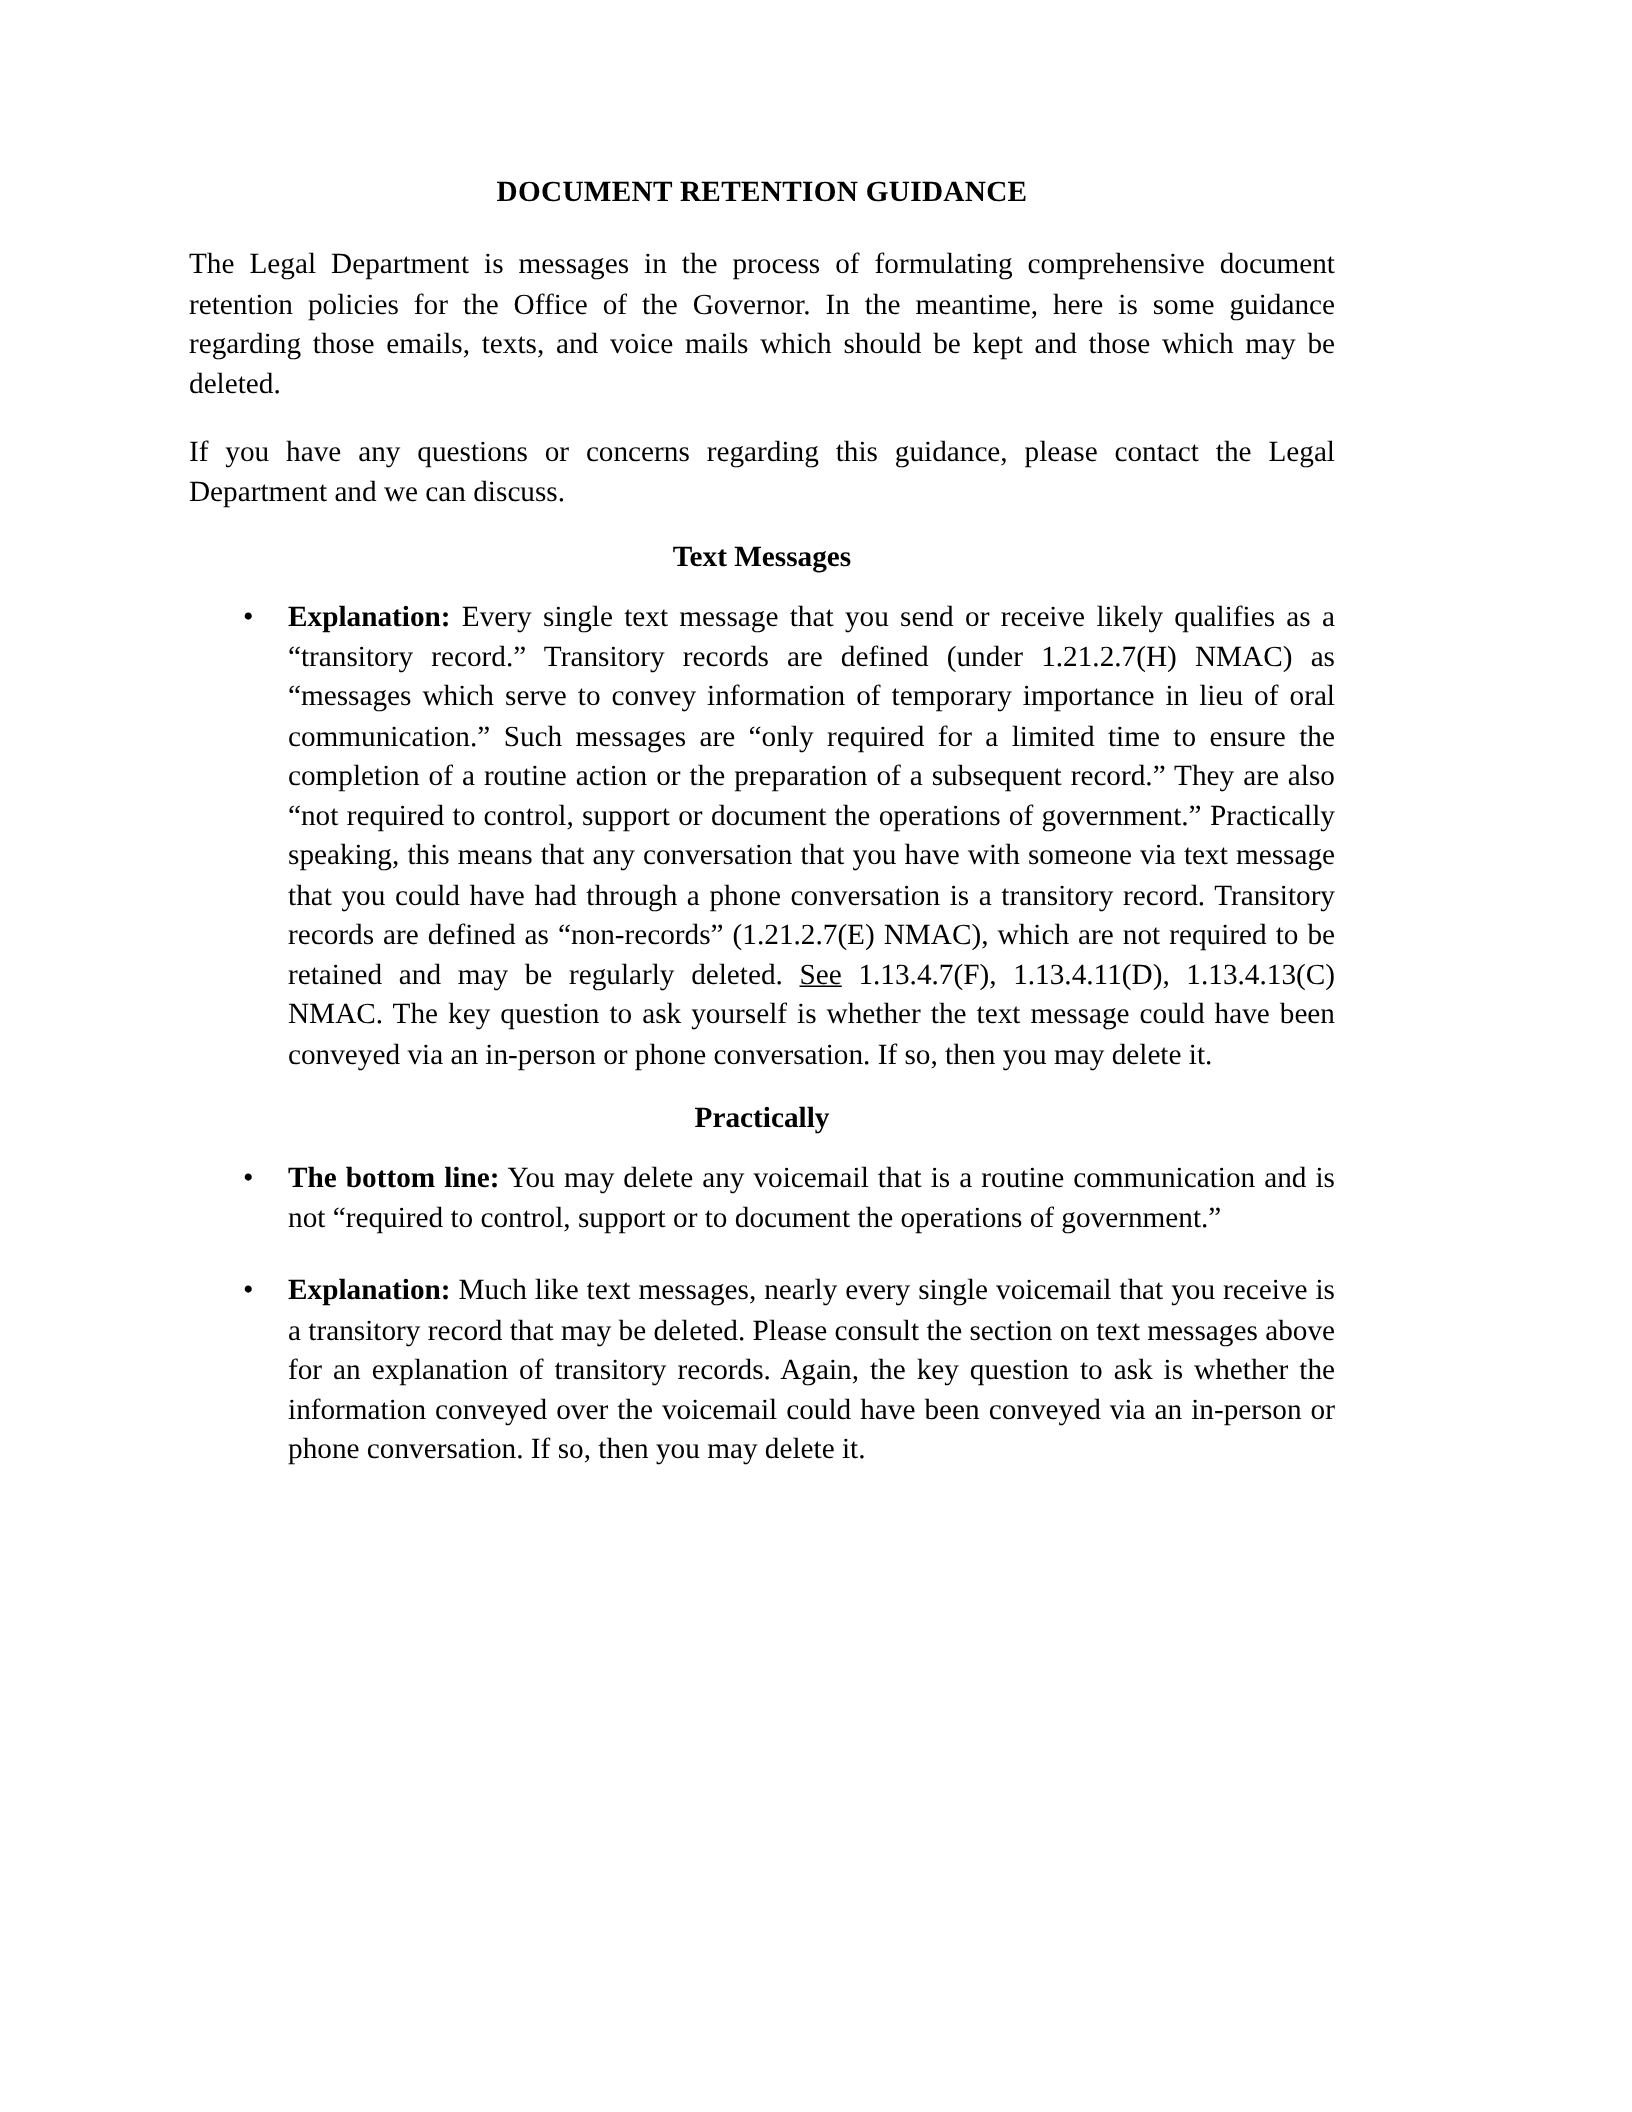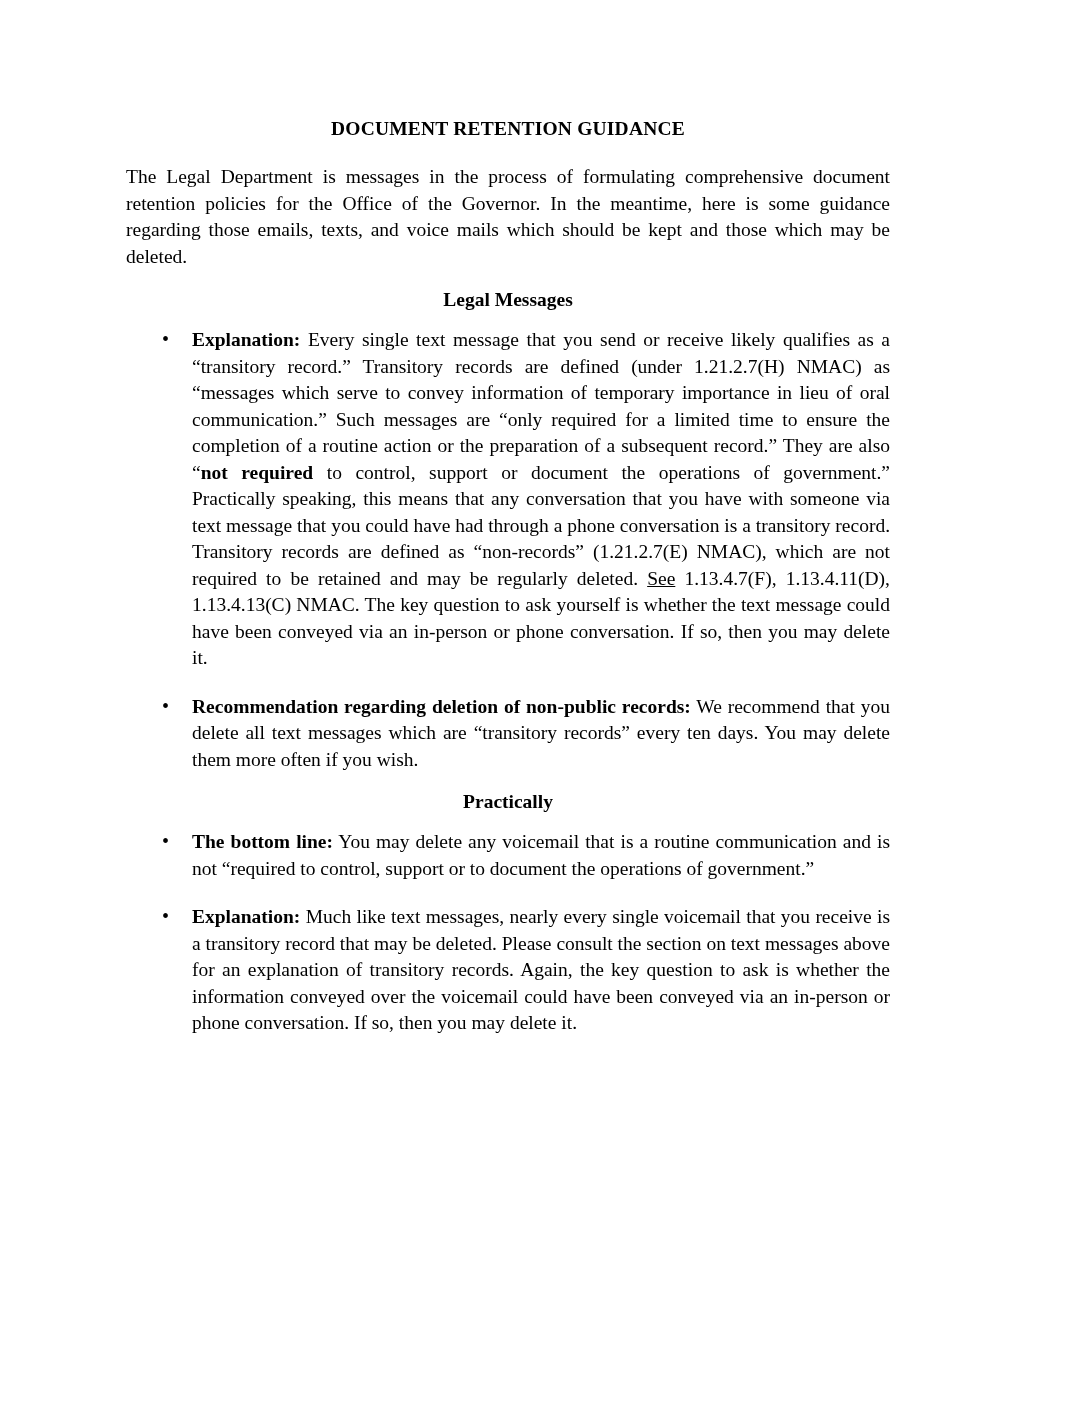--- a/index.html
+++ b/index.html
@@ -60,41 +60,39 @@
     position: absolute;
     left: 36px;
     top: -1px;
     font-size: 20px;
     line-height: 26.5px;
   }
   ul.bullets li:last-child {
     margin-bottom: 0;
   }
   .lead { font-weight: bold; }
-  .b { font-weight: bold; }
+  .b { font-weight: normal; }
   .u { text-decoration: underline; }
   .section-voicemails { margin-top: 18px; }
 </style>
 </head>
 <body>
 
 <div class="page">
 
   <div class="doc-title">DOCUMENT RETENTION GUIDANCE</div>
 
   <p class="body-par">The Legal Department is messages in the process of formulating comprehensive document retention policies for the Office of the Governor.  In the meantime, here is some guidance regarding those emails, texts, and voice mails which should be kept and those which may be deleted.</p>
+  <p class="body-par">If you have any questions or concerns regarding this guidance, please contact the Legal Department and we can discuss.</p>
 
-  <div class="section-head">Legal Messages</div>
+  <div class="section-head">Text Messages</div>
 
   <ul class="bullets">
     <li>
       <span class="lead">Explanation:</span><span> Every single text message that you send or receive likely qualifies as a “transitory record.”   Transitory records are defined (under 1.21.2.7(H) NMAC) as “messages which serve to convey information of temporary importance in lieu of oral communication.”   Such messages are “only required for a limited time to ensure the completion of a routine action or the preparation of a subsequent record.”  They are also “</span><span class="b">not required</span><span> to control, support or document the operations of government.”  Practically speaking, this means that any conversation that you have with someone via text message that you could have had through a phone conversation is a transitory record.  Transitory records are defined as “non-records” (1.21.2.7(E) NMAC), which are not required to be retained and may be regularly deleted.   </span><span class="u">See</span><span> 1.13.4.7(F), 1.13.4.11(D), 1.13.4.13(C) NMAC.    The key question to ask yourself is whether the text message could have been conveyed via an in-person or phone conversation.  If so, then you may delete it.</span>
-    </li>
-    <li>
-      <span class="lead">Recommendation regarding deletion of non-public records:</span><span> We recommend that you delete all text messages which are “transitory records” every ten days.  You may delete them more often if you wish.</span>
     </li>
   </ul>
 
   <div class="section-head section-voicemails">Practically</div>
 
   <ul class="bullets">
     <li>
       <span class="lead">The bottom line:</span><span> You may delete any voicemail that is a routine communication and is not “required to control, support or to document the operations of government.”</span>
     </li>
     <li>

